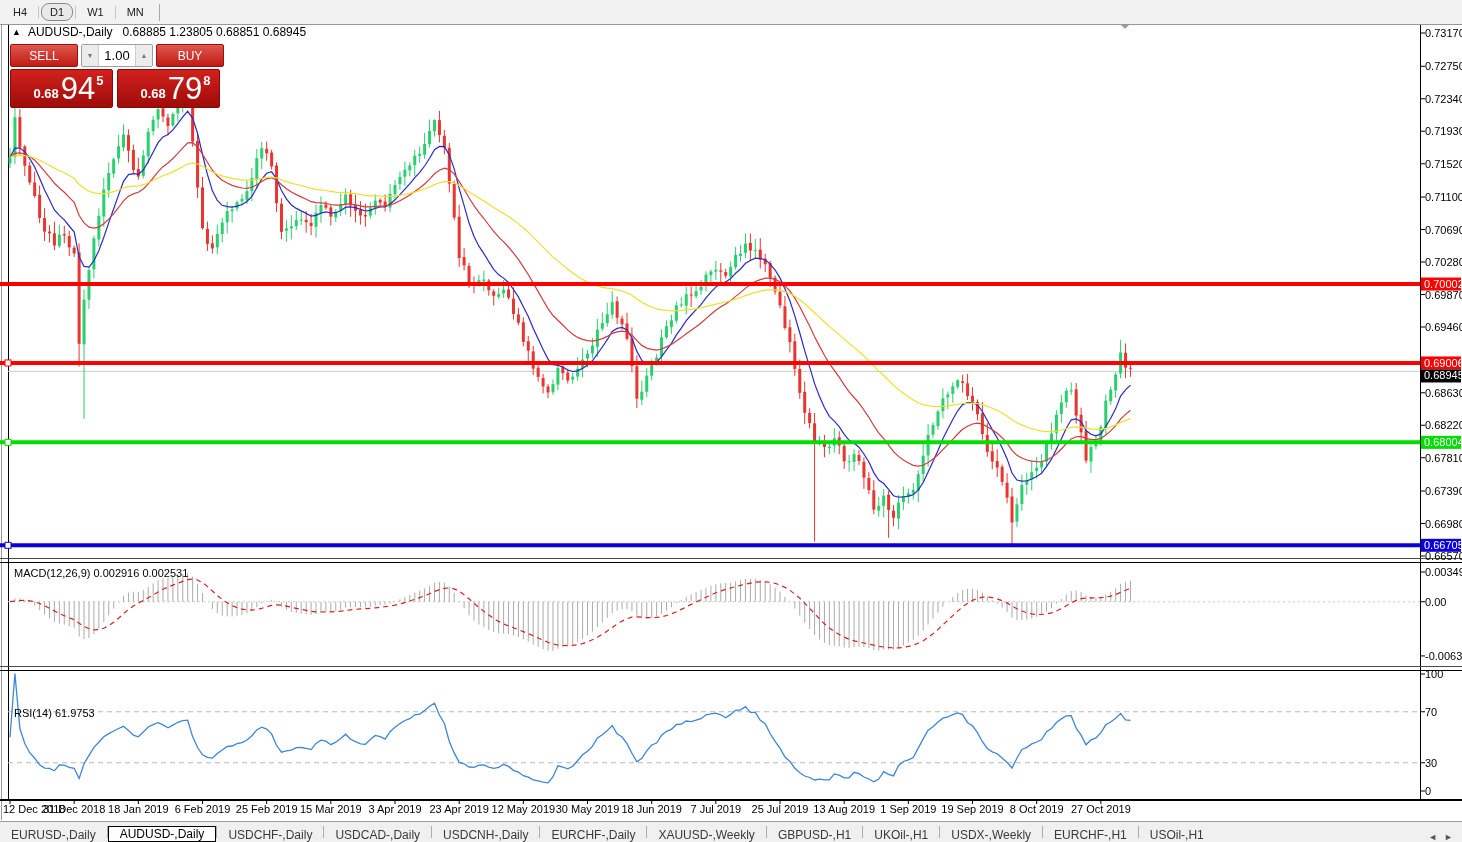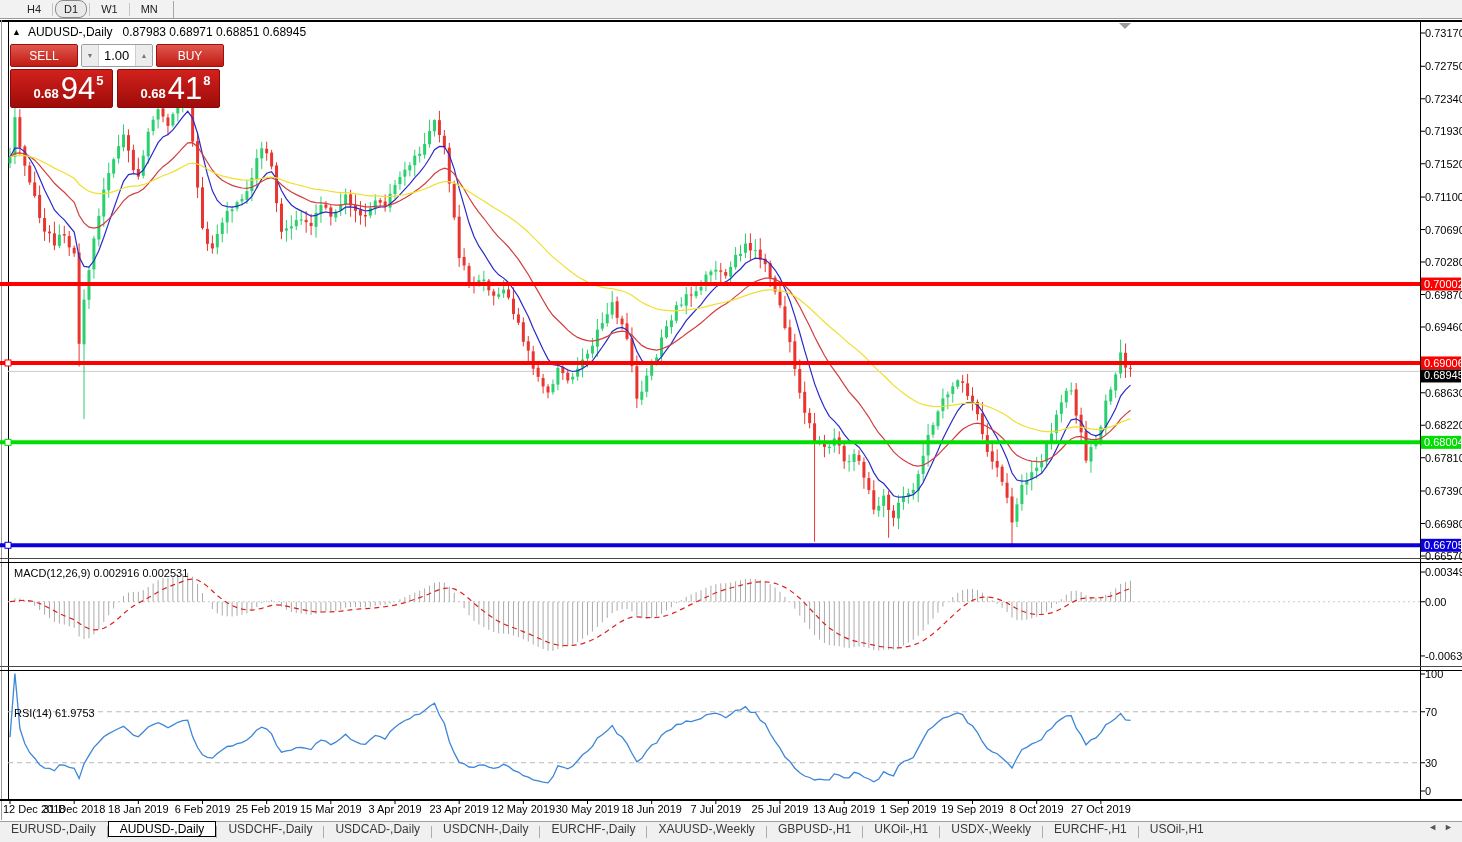--- a/index.html
+++ b/index.html
@@ -1,48 +1,48 @@
 <!DOCTYPE html>
 <html><head>
 <meta charset="utf-8">
 <style>
   html,body{margin:0;padding:0}
   body{width:1462px;height:842px;position:relative;overflow:hidden;background:#fff;
        font-family:"Liberation Sans",sans-serif;-webkit-font-smoothing:none}
-  .toolbar{position:absolute;top:0;left:0;width:100%;height:19px;background:#f2f2f2;
-           border-bottom:1px solid #989898;display:flex;align-items:center;padding-left:18px;box-sizing:border-box;z-index:6}
+  .toolbar{position:absolute;top:0;left:0;width:100%;height:25px;background:#f2f2f2;
+           border-bottom:1px solid #989898;display:flex;align-items:center;padding-left:4px;box-sizing:border-box;z-index:6}
   .tf-btn{font-size:11px;color:#222;padding:0 8px;height:16px;line-height:16px;border:1px solid transparent;cursor:default}
   .tf-btn.active{background:#e9e9e9;border:1px solid #8a8a8a;border-radius:8px}
   .tf-sep{width:1px;height:13px;background:#c6c6c6;margin:0 2px}
   .tf-groupsep{width:1px;height:17px;background:#a8a8a8;margin:0 6px}
   svg{position:absolute;top:0;left:0;z-index:1}
   .chart-title{position:absolute;top:25px;left:12px;font-size:12px;color:#000;z-index:4;white-space:nowrap}
   .chart-title .arrow{font-size:9px;margin-right:7px;position:relative;top:-1px}
   .chart-title .ohlc{margin-left:10px}
   .trade-panel{position:absolute;top:44px;left:10px;width:214px;z-index:5}
   .tp-row1{display:flex;height:23px}
   .btn-sell,.btn-buy{width:68px;background:linear-gradient(#e0574e,#c01b13);color:#fff;font-size:12px;
        display:flex;align-items:center;justify-content:center;border:1px solid #9d0f0f;border-radius:2px;cursor:pointer;box-sizing:border-box}
   .spinner{flex:1;display:flex;margin:0 3px;border:1px solid #9aa0a6;background:#fff;border-radius:2px;overflow:hidden}
   .spin-btn{width:16px;background:#ececec;color:#777;font-size:7px;display:flex;align-items:center;justify-content:center;cursor:pointer}
   .spin-btn.dn{border-right:1px solid #cfcfcf}
   .spin-btn.up{border-left:1px solid #cfcfcf}
-  .vol-input{flex:1;border:none;outline:none;font-size:13px;text-align:left;padding:0 5px;font-family:"Liberation Sans",sans-serif;min-width:0}
+  .vol-input{flex:1;border:none;outline:none;font-size:13px;text-align:center;padding:0 5px;font-family:"Liberation Sans",sans-serif;min-width:0}
   .tp-row2{display:flex;margin-top:2px}
   .price-box{width:103px;height:39px;background:linear-gradient(#d2211d,#9e0c09);border:1px solid #8c0808;border-radius:2px;
        color:#fff;display:flex;align-items:flex-end;justify-content:center;box-sizing:border-box;padding:1px 3px 3px 3px;cursor:pointer}
   .price-box.sell{margin-right:4px}
   .pb-frac{font-size:13px;font-weight:bold;margin:0 2px 3px 14px}
   .pb-big{font-size:31px;font-weight:normal;line-height:30px}
   .pb-sup{font-size:13px;font-weight:bold;align-self:flex-start;margin:2px 0 0 1px}
   .macd-label,.rsi-label{position:absolute;left:14px;font-size:11px;color:#000;z-index:4;white-space:nowrap}
   .macd-label{top:567px}
   .rsi-label{top:707px}
   .tabbar{position:absolute;top:821px;left:0;width:100%;height:21px;background:#f0f0f0;border-top:1px solid #9d9d9d;
-          display:flex;align-items:flex-start;box-sizing:border-box;z-index:6;font-size:12px}
+          display:flex;align-items:flex-end;box-sizing:border-box;z-index:6;font-size:12px}
   .tab{display:flex;align-items:center;padding:0 11px;color:#3a3a3a;cursor:pointer;white-space:nowrap}
   .tab.active{background:#fff;border:1px solid #000;color:#000;margin-top:-1px}
   .tab-sep{width:1px;height:12px;background:#aeaeae;align-self:center}
   .tab-arrows{margin-left:auto;display:flex;align-items:center;padding-right:9px;color:#555;font-size:9px;gap:7px}
   .tab-arrow{cursor:pointer}
 </style>
 </head>
 <body>
 
 <svg id="chart" width="1462" height="842">
@@ -879,42 +879,42 @@
     <div class="tf-sep"></div>
     <div class="tf-btn active">D1</div>
     <div class="tf-sep"></div>
     <div class="tf-btn">W1</div>
     <div class="tf-sep"></div>
     <div class="tf-btn">MN</div>
     <div class="tf-groupsep"></div>
   </div>
 
 <div class="chart-title">
-  <span class="arrow">▲</span><span>AUDUSD-,Daily</span><span class="ohlc">0.87983 0.68971 0.68851 0.68945</span>
+  <span class="arrow">▲</span><span>AUDUSD-,Daily</span><span class="ohlc">0.68885 1.23805 0.68851 0.68945</span>
 </div>
 
 <div class="trade-panel">
   <div class="tp-row1">
     <div class="btn-sell">SELL</div>
     <div class="spinner">
       <div class="spin-btn dn">▼</div>
       <input class="vol-input" value="1.00" style="">
       <div class="spin-btn up">▲</div>
     </div>
     <div class="btn-buy">BUY</div>
   </div>
   <div class="tp-row2">
     <div class="price-box sell">
       <span class="pb-frac">0.68</span>
       <span class="pb-big">94</span>
       <span class="pb-sup">5</span>
     </div>
     <div class="price-box buy">
       <span class="pb-frac">0.68</span>
-      <span class="pb-big">41</span>
+      <span class="pb-big">79</span>
       <span class="pb-sup">8</span>
     </div>
   </div>
 </div>
 
 <div class="macd-label">MACD(12,26,9) 0.002916 0.002531</div>
 <div class="rsi-label">RSI(14) 61.9753</div>
 
 <div class="tabbar">
     <div class="tab">EURUSD-,Daily</div>

